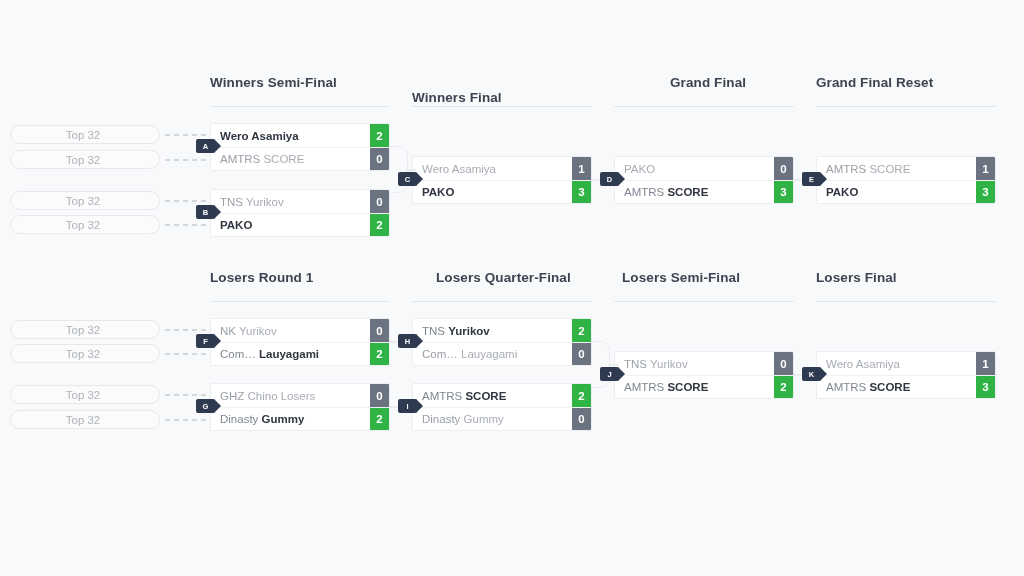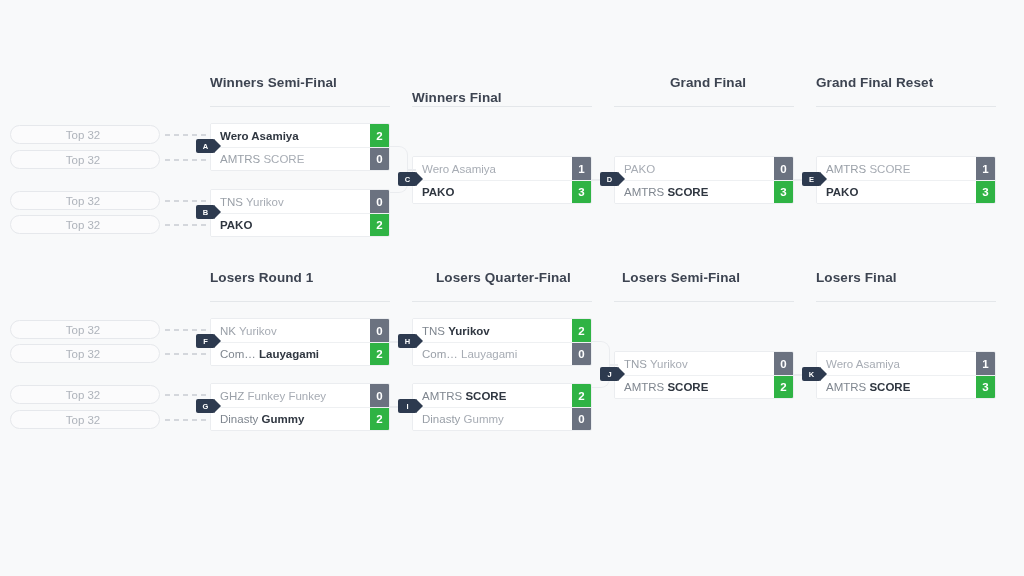--- a/index.html
+++ b/index.html
@@ -264,21 +264,21 @@
     </div>
     <div class="row">
       <div class="nm win"><span class="pre">Com… </span><span class="main">Lauyagami</span></div>
       <div class="sc win">2</div>
     </div>
   </div>
   <div class="badge" style="left:196px; top:334px;">F</div>
 
   <div class="match" style="left:210px; top:383px; width:180px;">
     <div class="row">
-      <div class="nm"><span class="pre">GHZ </span><span class="main">Funkey Funkey</span></div>
+      <div class="nm"><span class="pre">GHZ </span><span class="main">Chino Losers</span></div>
       <div class="sc lose">0</div>
     </div>
     <div class="row">
       <div class="nm win"><span class="pre">Dinasty </span><span class="main">Gummy</span></div>
       <div class="sc win">2</div>
     </div>
   </div>
   <div class="badge" style="left:196px; top:399px;">G</div>
 
   <div class="match" style="left:412px; top:318px; width:180px;">

